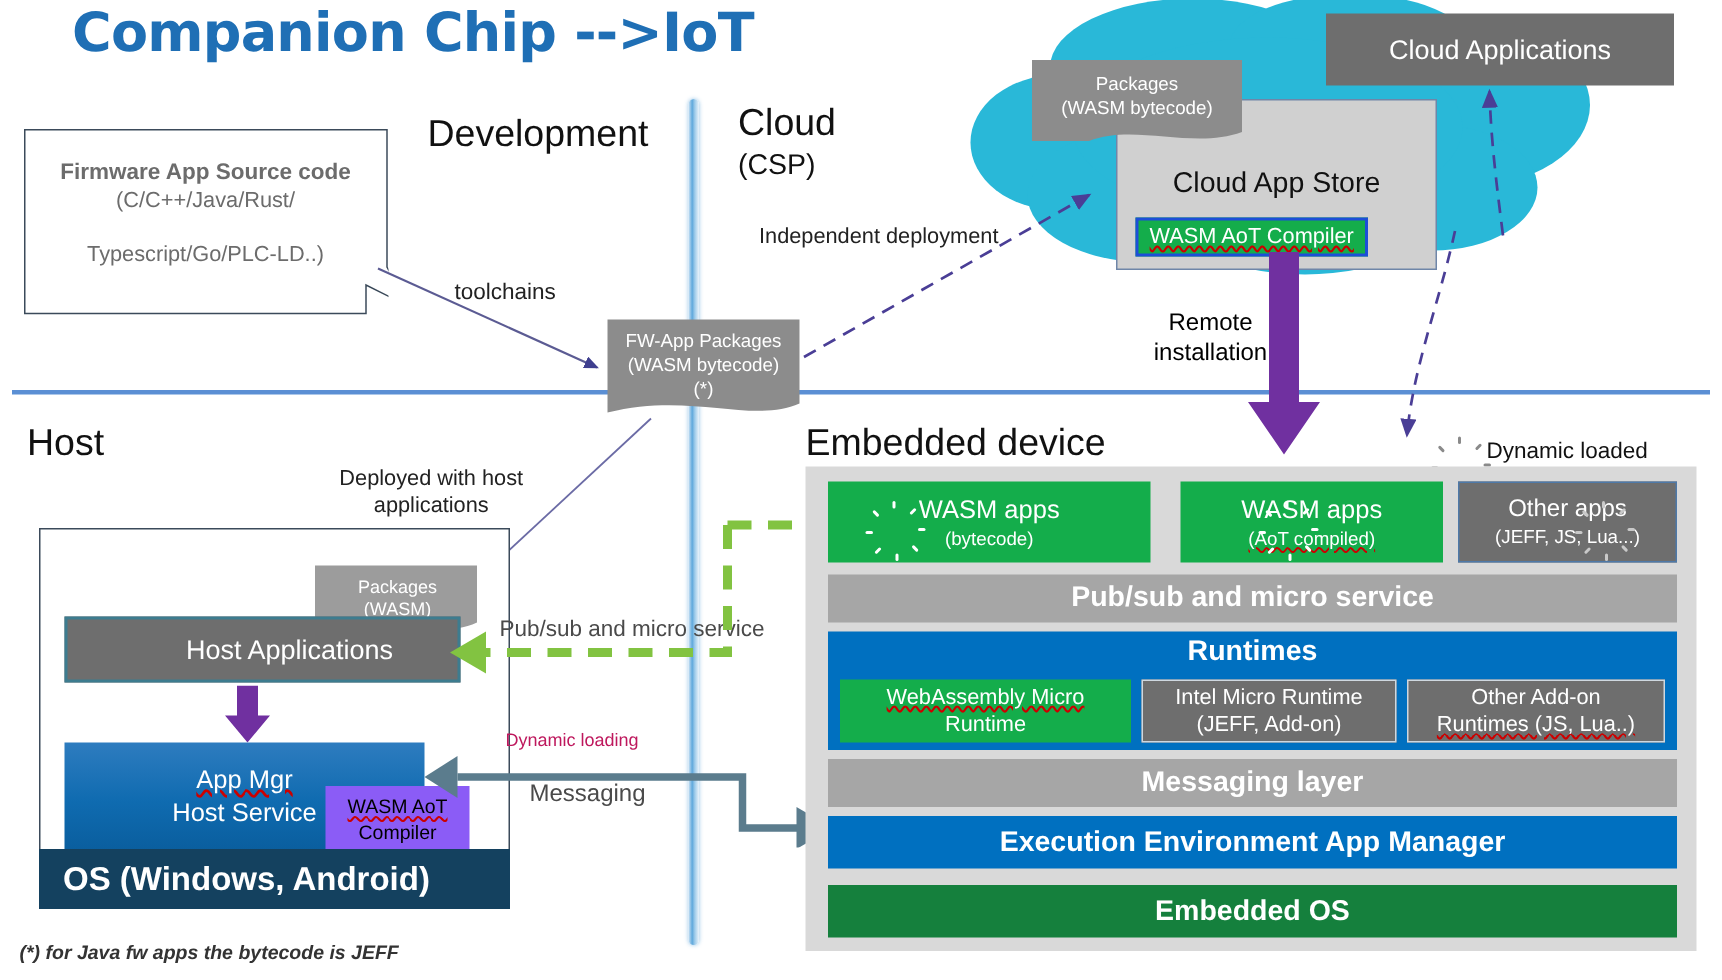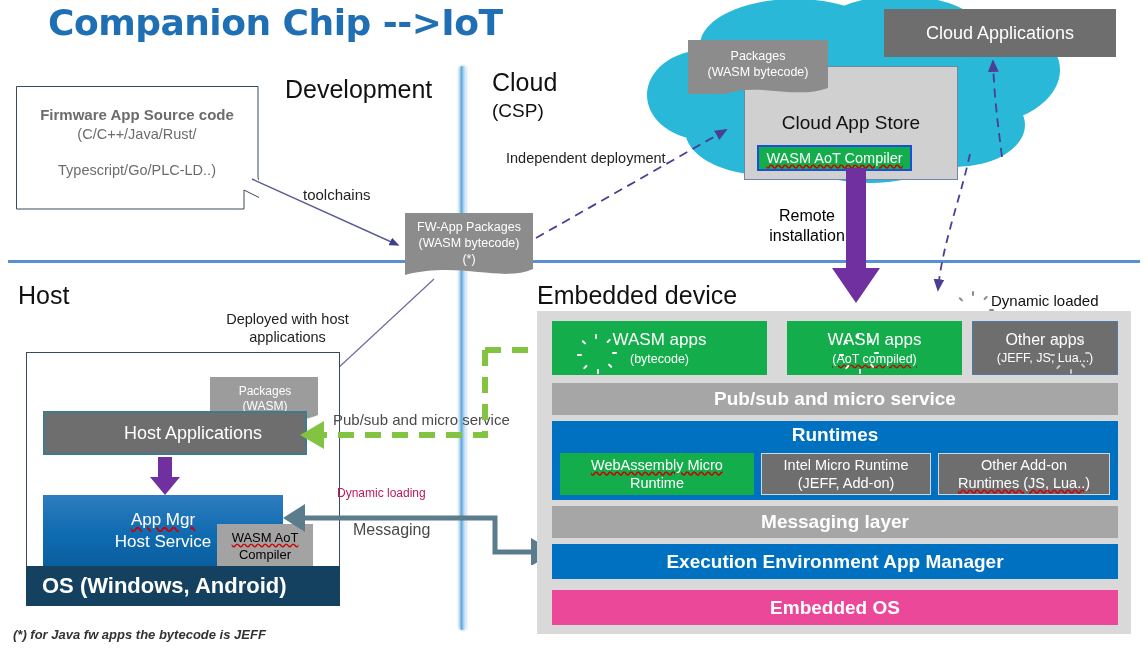--- a/index.html
+++ b/index.html
@@ -18,21 +18,21 @@
 
   
   .vdiv{width:7px;border-radius:4px;
         background:linear-gradient(90deg,#cfe4f5 0%,#5EA8DC 35%,#9ecbea 60%,#e9f3fb 100%);
         box-shadow:0 0 3px rgba(120,180,225,.8);}
   .hdiv{height:3px;background:#5B8FD4;}
 
   
   .grey{background:#6E6E6E;color:#fff;}
   .lgrey{background:#A6A6A6;color:#fff;}
-  .dgrey{background:#ec4899;color:#fff;}
+  .dgrey{background:#15803d;color:#fff;}
   .green{background:#14AD4B;color:#fff;}
   .blue{background:#0070C0;color:#fff;}
 
   .lbl{font-size:14.5px;color:#222;line-height:1.15;}
   .lbl-grey{color:#6c6c6c;}
 
   
   .spin{position:relative;display:inline-block;}
   .spin i{position:absolute;left:50%;top:50%;width:2px;height:5px;background:#fff;
           border-radius:1px;transform-origin:50% 10px;}
@@ -207,21 +207,21 @@
 </svg>
 
 
 <div class="abs ctr col" style="left:43px;top:495px;width:240px;height:72px;font-size:17px;color:#fff;line-height:1.3;
             background:linear-gradient(180deg,#2E7CBF 0%,#0F6BB0 55%,#0A5E9E 100%);">
   <span class="ul">App Mgr</span>
   <span>Host Service</span>
 </div>
 
 
-<div class="abs ctr col" style="left:217px;top:524px;width:96px;height:46px;background:#a3a3a3;color:#000;font-size:13px;line-height:1.3;">
+<div class="abs ctr col" style="left:217px;top:524px;width:96px;height:46px;background:#8b5cf6;color:#000;font-size:13px;line-height:1.3;">
   <span class="ul">WASM AoT</span>
   <span>Compiler</span>
 </div>
 
 
 <div class="abs ctr" style="left:26px;top:566px;width:314px;height:40px;background:#14415F;color:#fff;
             font-size:22px;font-weight:bold;justify-content:flex-start;padding-left:16px;">
   <span>OS (Windows, Android)</span>
 </div>
 

